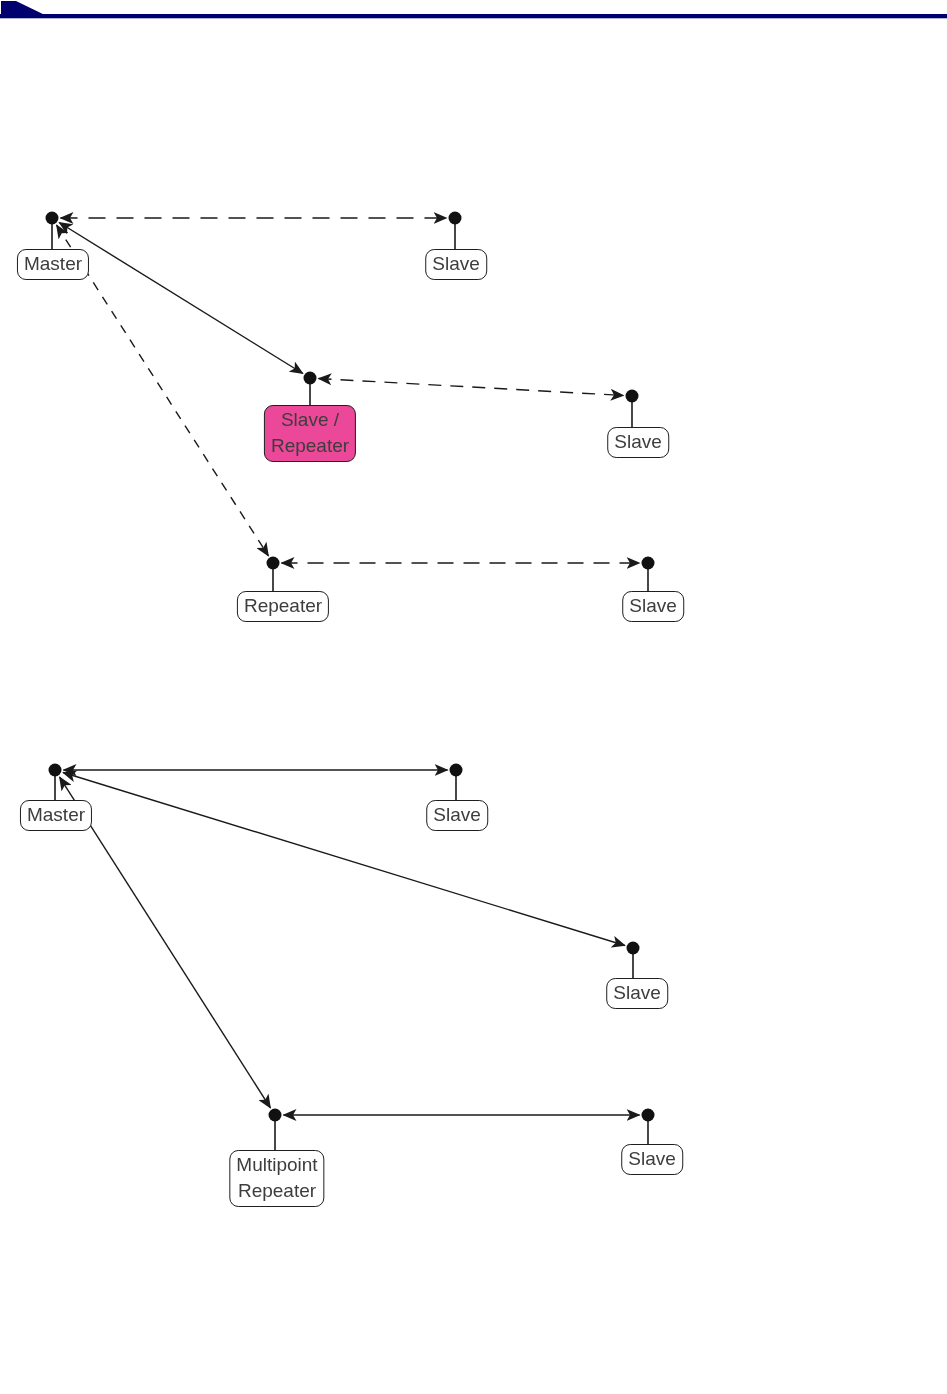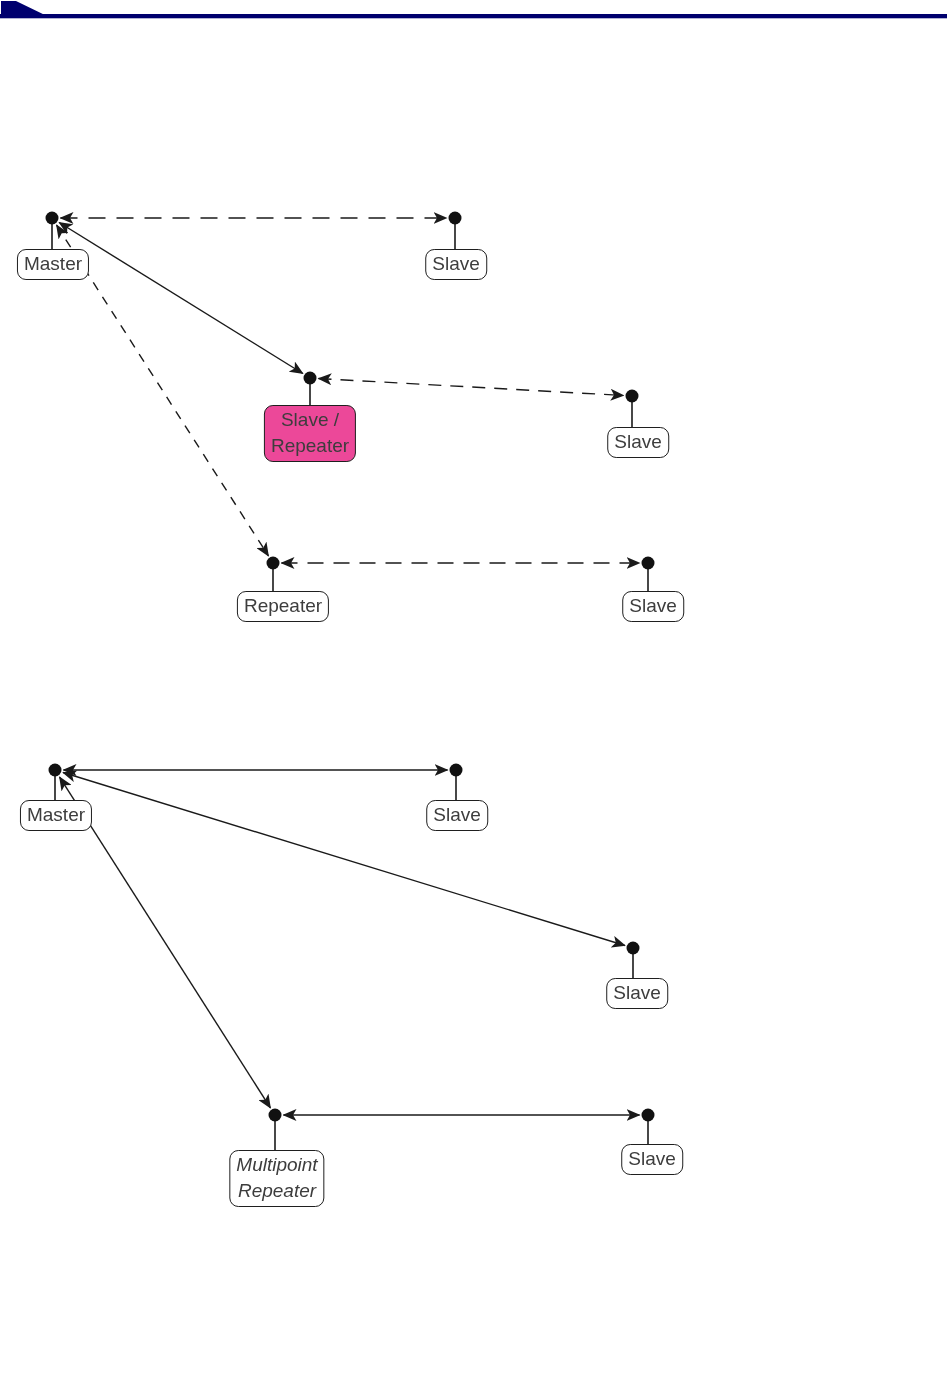--- a/index.html
+++ b/index.html
@@ -99,20 +99,20 @@
     </div>
     <div class="node-box" style="left: 56px; top: 800px; border-color: rgb(31, 31, 31); background: rgb(255, 255, 255); color: rgb(61, 61, 61);">
       <div>Master</div>
     </div>
     <div class="node-box" style="left: 457px; top: 800px; border-color: rgb(31, 31, 31); background: rgb(255, 255, 255); color: rgb(61, 61, 61);">
       <div>Slave</div>
     </div>
     <div class="node-box" style="left: 637px; top: 978px; border-color: rgb(31, 31, 31); background: rgb(255, 255, 255); color: rgb(61, 61, 61);">
       <div>Slave</div>
     </div>
-    <div class="node-box" style="left: 277px; top: 1150px; border-color: rgb(31, 31, 31); background: rgb(255, 255, 255); color: rgb(61, 61, 61); font-style: italic;">
+    <div class="node-box" style="left: 277px; top: 1150px; border-color: rgb(31, 31, 31); background: rgb(255, 255, 255); color: rgb(61, 61, 61);">
       <div>Multipoint</div>
       <div>Repeater</div>
     </div>
     <div class="node-box" style="left: 652px; top: 1144px; border-color: rgb(31, 31, 31); background: rgb(255, 255, 255); color: rgb(61, 61, 61);">
       <div>Slave</div>
     </div>
   </div>
 
 </body></html>

